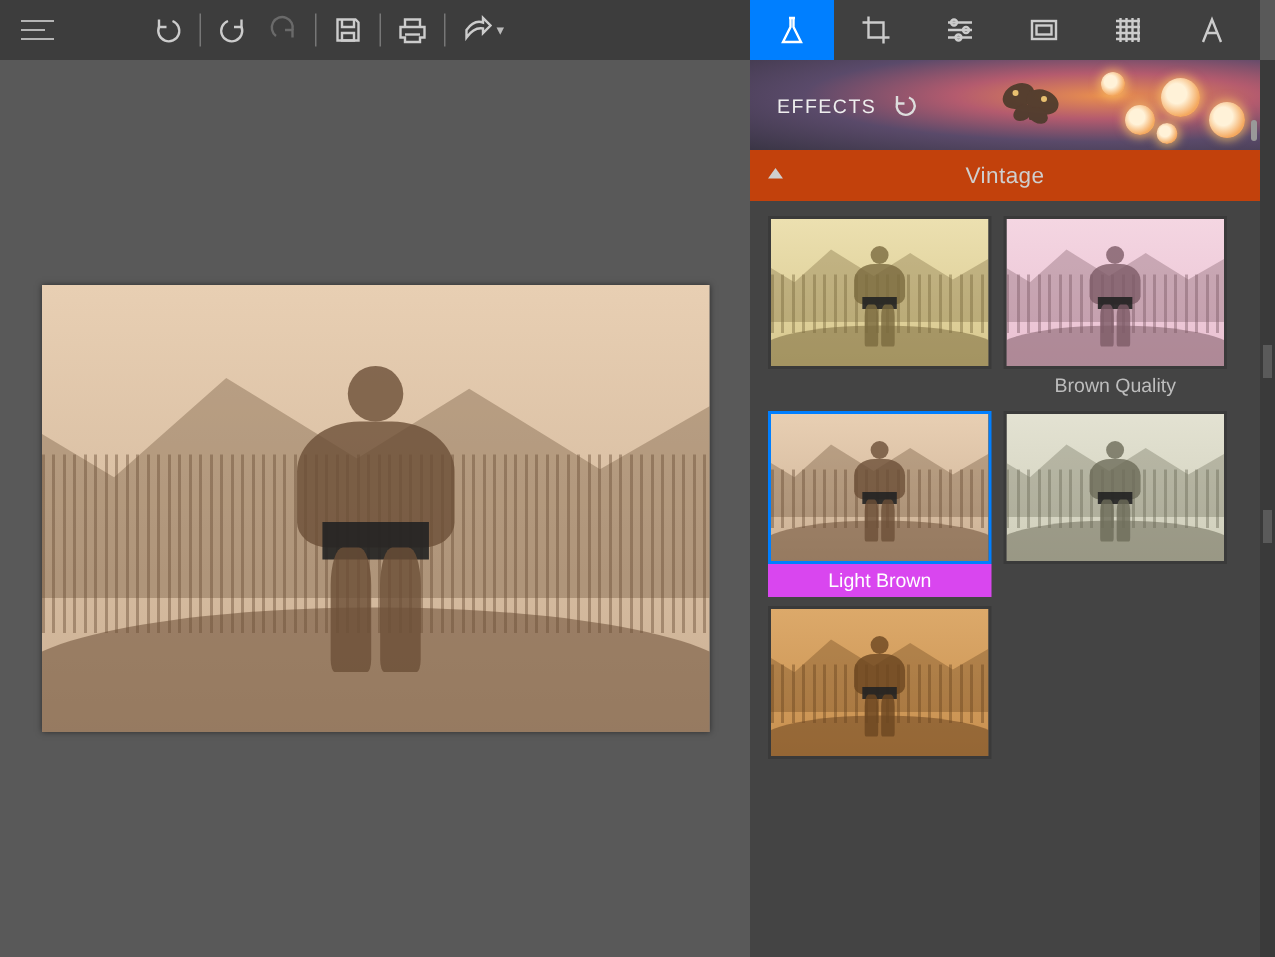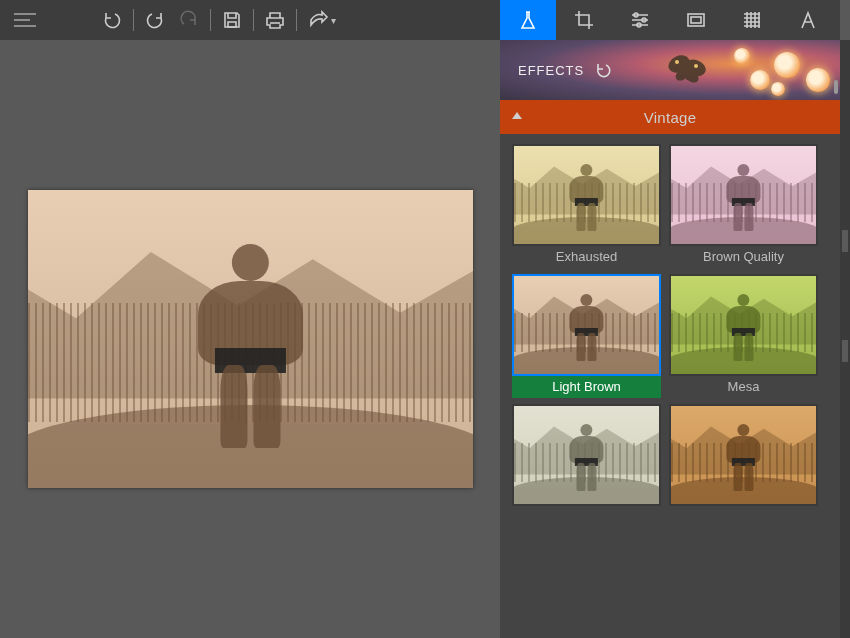--- a/index.html
+++ b/index.html
@@ -163,21 +163,21 @@
   }
   .fx-item.selected .fx-thumb { border-color: #007fff; }
   .fx-label {
     text-align: center;
     font-size: 13px;
     color: #bdbdbd;
     padding: 3px 0 3px;
     height: 22px;
   }
   .fx-item.selected .fx-label {
-    background: #15803d; color: #fff;
+    background: #d946ef; color: #fff;
   }
 
   
   .scene {
     position: absolute; inset:0;
     overflow: hidden;
   }
   .scene .sky { position:absolute; inset:0; }
   .scene .mtn {
     position:absolute; left:-20%; right:-20%; top:10%; height:60%;
@@ -409,21 +409,20 @@
               <div class="log"></div>
               <div class="person">
                 <div class="head"></div>
                 <div class="body"></div>
                 <div class="laptop"></div>
                 <div class="legL"></div>
                 <div class="legR"></div>
               </div>
             </div>
           </div>
-          <div class="fx-label">Exhausted</div>
         </div>
         <div class="fx-item">
           <div class="fx-thumb">
             <div class="scene tint-highqual">
               <div class="sky"></div>
               <div class="mtn"></div>
               <div class="trees"></div>
               <div class="log"></div>
               <div class="person">
                 <div class="head"></div>
@@ -449,38 +448,20 @@
                 <div class="laptop"></div>
                 <div class="legL"></div>
                 <div class="legR"></div>
               </div>
             </div>
           </div>
           <div class="fx-label">Light Brown</div>
         </div>
         <div class="fx-item">
           <div class="fx-thumb">
-            <div class="scene tint-mesa">
-              <div class="sky"></div>
-              <div class="mtn"></div>
-              <div class="trees"></div>
-              <div class="log"></div>
-              <div class="person">
-                <div class="head"></div>
-                <div class="body"></div>
-                <div class="laptop"></div>
-                <div class="legL"></div>
-                <div class="legR"></div>
-              </div>
-            </div>
-          </div>
-          <div class="fx-label">Mesa</div>
-        </div>
-        <div class="fx-item">
-          <div class="fx-thumb">
             <div class="scene tint-row4a">
               <div class="sky"></div>
               <div class="mtn"></div>
               <div class="trees"></div>
               <div class="log"></div>
               <div class="person">
                 <div class="head"></div>
                 <div class="body"></div>
                 <div class="laptop"></div>
                 <div class="legL"></div>

